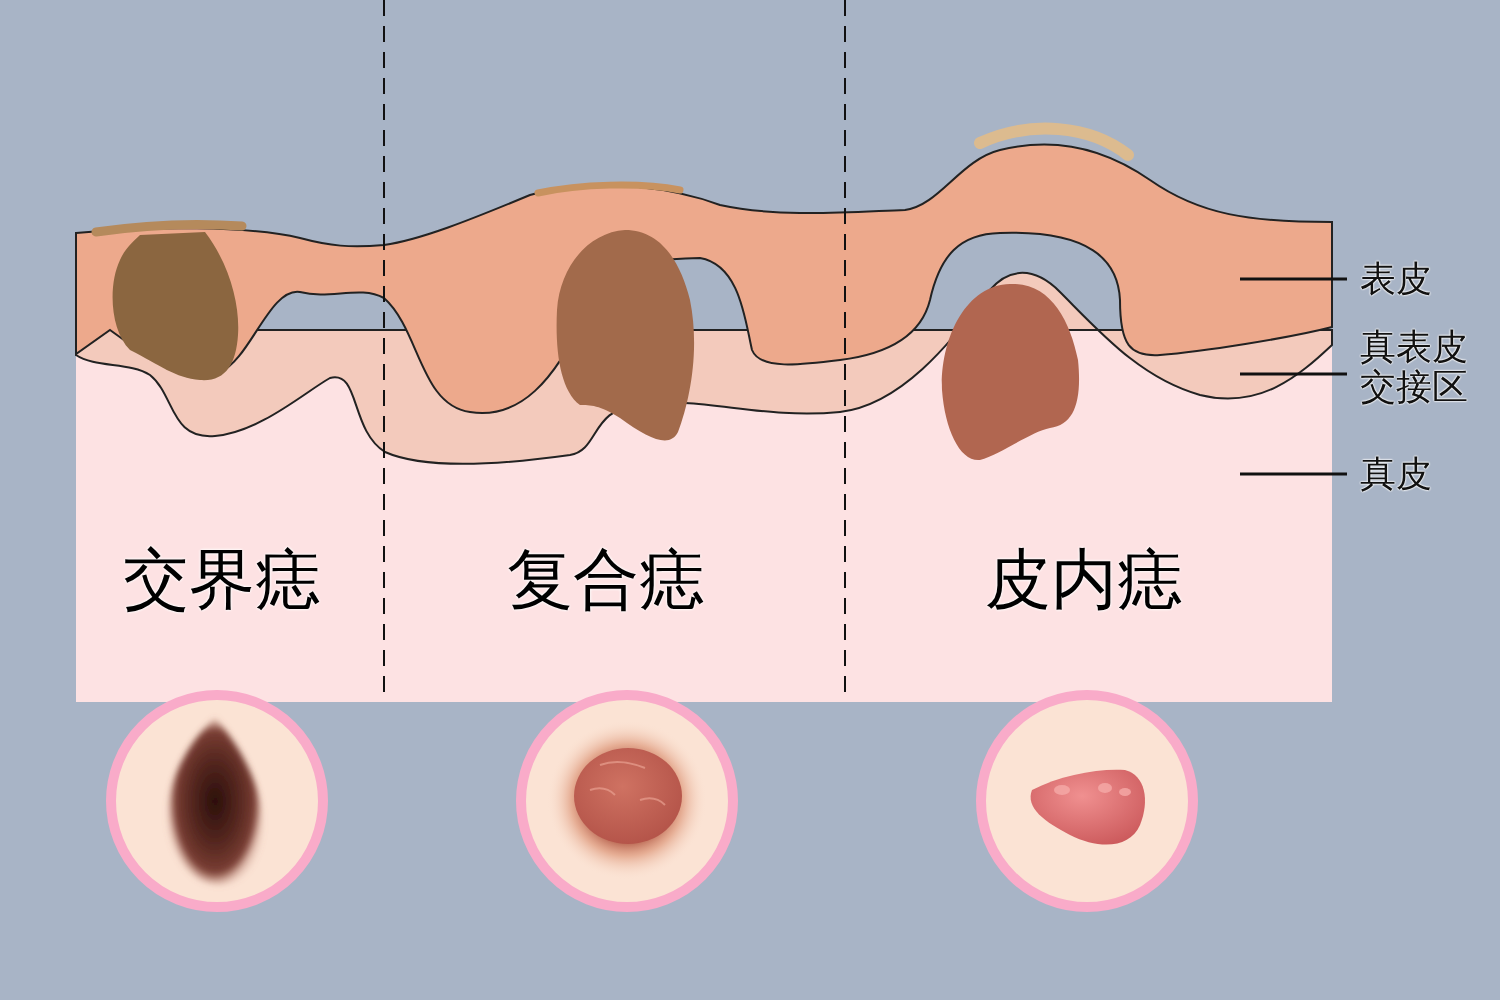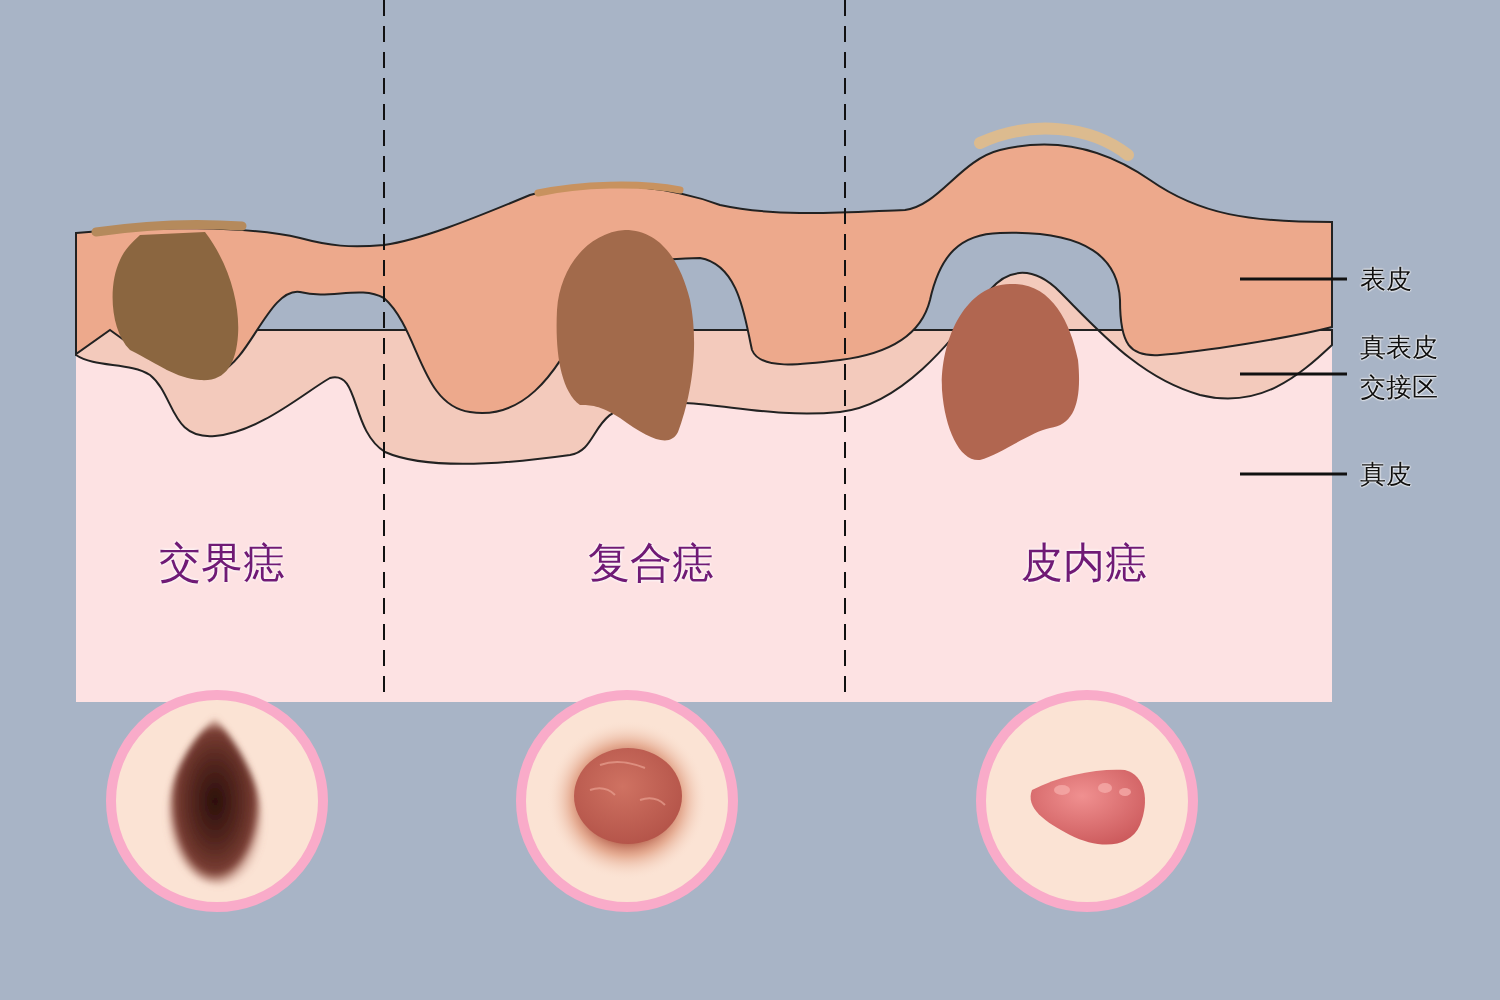--- a/index.html
+++ b/index.html
@@ -1,19 +1,19 @@
 <!DOCTYPE html>
 <html><head>
 <meta charset="utf-8">
 <style>
   html,body{margin:0;padding:0;}
   body{width:1500px;height:1000px;background:#a8b4c6;position:relative;overflow:hidden;font-family:"DejaVu Sans","Liberation Sans",sans-serif;}
   #diagram{position:absolute;left:0;top:0;width:1500px;height:1000px;}
-  .type-label{position:absolute;top:535px;font-size:42px;color:#701a75;text-shadow:0 0 3px #fff,0 0 3px #fff;white-space:nowrap;transform:translateX(-50%);}
-  .layer-label{position:absolute;left:1360px;font-size:26px;line-height:40px;color:#111;text-shadow:0 0 2px #fff,0 0 2px #fff,0 0 2px #fff;}
+  .type-label{position:absolute;top:535px;font-size:66px;color:#000000;text-shadow:0 0 3px #fff,0 0 3px #fff;white-space:nowrap;transform:translateX(-50%);}
+  .layer-label{position:absolute;left:1360px;font-size:36px;line-height:40px;color:#111;text-shadow:0 0 2px #fff,0 0 2px #fff,0 0 2px #fff;}
 </style>
 </head>
 <body>
 
 <svg id="diagram" viewBox="0 0 1500 1000" xmlns="http://www.w3.org/2000/svg">
   <defs>
     <radialGradient id="gJunc" cx="50%" cy="50%" r="50%">
       <stop offset="0%" stop-color="#2a0e0a"></stop>
       <stop offset="55%" stop-color="#5a2a22"></stop>
       <stop offset="85%" stop-color="#7a3e34"></stop>
@@ -71,21 +71,21 @@
   <g>
     <circle cx="1087" cy="801" r="106" fill="#fbe3d4" stroke="#f9abc9" stroke-width="10"></circle>
     <path fill="url(#gIntra)" d="M1032,790 C1060,775 1100,768 1125,770 C1145,775 1150,800 1140,825 C1130,848 1100,850 1070,835 C1045,822 1025,808 1032,790 Z"></path>
     <ellipse cx="1062" cy="790" rx="8" ry="5" fill="#f5aaa8" opacity="0.8"></ellipse>
     <ellipse cx="1105" cy="788" rx="7" ry="5" fill="#f5aaa8" opacity="0.8"></ellipse>
     <ellipse cx="1125" cy="792" rx="6" ry="4" fill="#f5aaa8" opacity="0.8"></ellipse>
   </g>
 </svg>
 
 <div class="type-label" style="left:222px">交界痣</div>
-<div class="type-label" style="left:651px">复合痣</div>
+<div class="type-label" style="left:606px">复合痣</div>
 <div class="type-label" style="left:1084px">皮内痣</div>
 
 <div class="layer-label" style="top:259px">表皮</div>
 <div class="layer-label" style="top:327px">
   <div>真表皮</div>
   <div>交接区</div>
 </div>
 <div class="layer-label" style="top:454px">真皮</div>
 
 </body></html>

